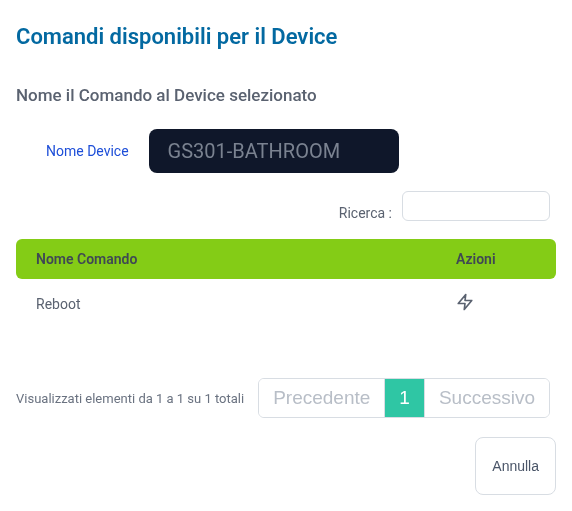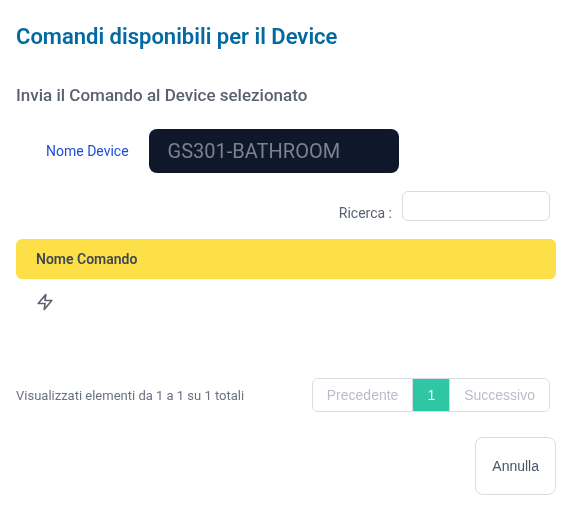--- a/index.html
+++ b/index.html
@@ -67,21 +67,21 @@
       height: 30px;
       width: 148px;
       padding: 0 8px;
       font-size: 14px;
     }
     .table {
       width: 100%;
     }
     .table-header {
       display: flex;
-      background: #fde047;
+      background: #84cc16;
       border-radius: 6px;
       padding: 12px 20px;
       font-size: 14px;
       font-weight: 600;
       color: #3f4854;
       align-items: flex-end;
     }
     .col-name {
       flex: 1;
     }
@@ -118,21 +118,21 @@
       text-align: right;
     }
     .pagination {
       display: flex;
       border: 1px solid #d8dde3;
       border-radius: 6px;
       overflow: hidden;
     }
     .page-btn {
       padding: 8px 14px;
-      font-size: 14px;
+      font-size: 19px;
       color: #b8bec7;
       background: #fff;
       border: none;
       border-right: 1px solid #d8dde3;
       cursor: pointer;
     }
     .page-btn:last-child {
       border-right: none;
     }
     .page-btn.active {
@@ -154,37 +154,39 @@
       color: #4a5568;
       cursor: pointer;
     }
   </style>
 </head>
 <body>
 
 <div class="container">
   <h1 class="page-title">Comandi disponibili per il Device</h1>
 
-  <h2 class="section-title">Invia il Comando al Device selezionato</h2>
+  <h2 class="section-title">Nome il Comando al Device selezionato</h2>
 
   <div class="device-row">
     <span class="device-label">Nome Device</span>
     <div class="device-pill">GS301-BATHROOM</div>
   </div>
 
   <div class="search-row">
     <span class="search-label">Ricerca :</span>
     <input class="search-input" type="text" value="" style="">
   </div>
 
   <div class="table">
     <div class="table-header">
       <div class="col-name">Nome Comando</div>
+      <div class="col-actions">Azioni</div>
     </div>
     <div class="table-row">
+      <div class="col-name">Reboot</div>
       <div class="col-actions">
         <span class="action-icon">
           <svg viewBox="0 0 24 24" fill="none" stroke="currentColor" stroke-width="2.2" stroke-linecap="round" stroke-linejoin="round">
             <polygon points="13 2 3 14 12 14 11 22 21 10 12 10 13 2"></polygon>
           </svg>
         </span>
       </div>
     </div>
   </div>
 

